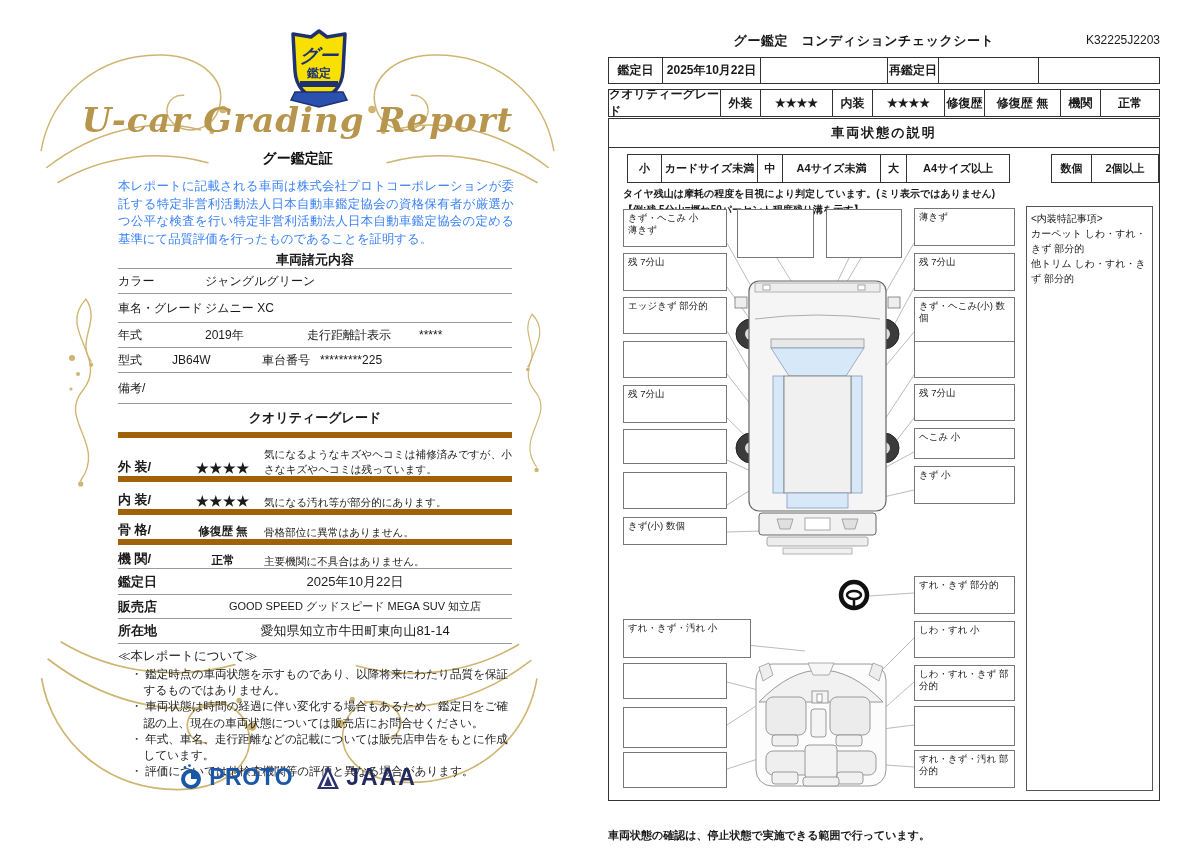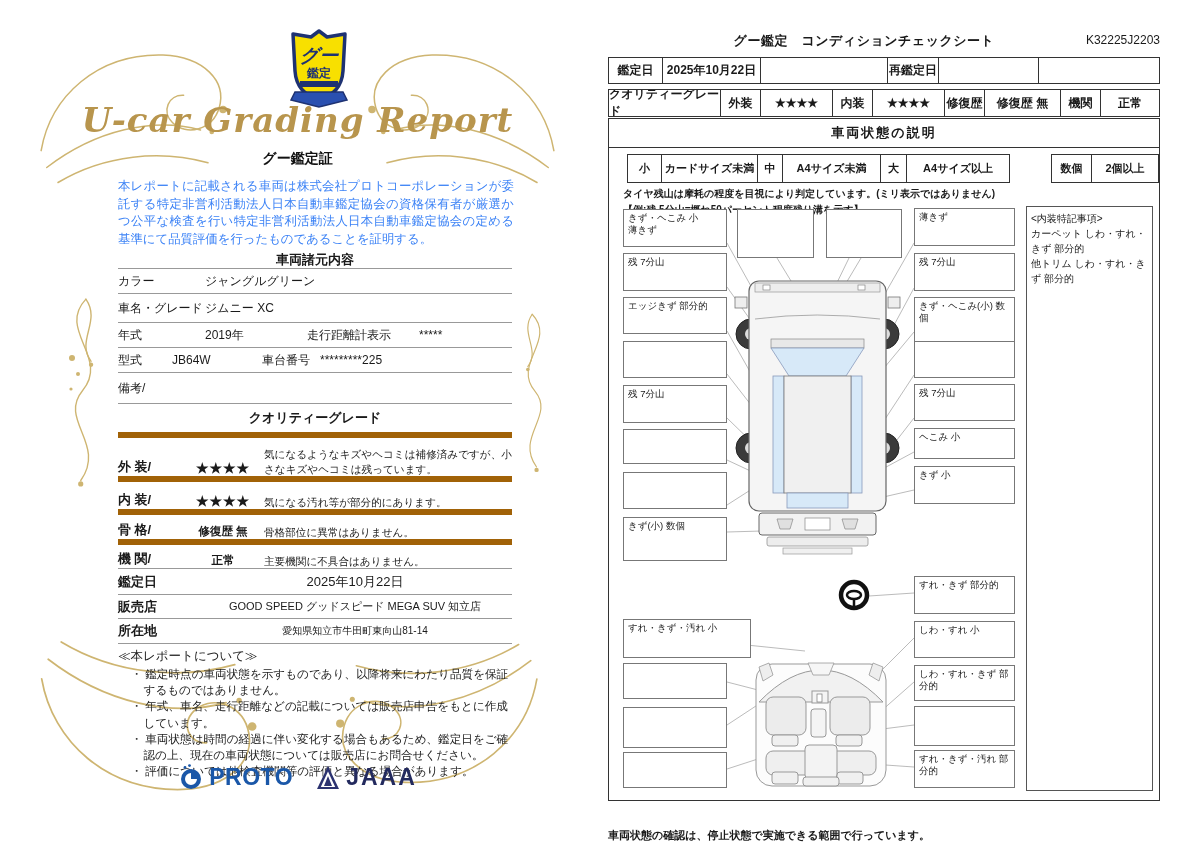--- a/index.html
+++ b/index.html
@@ -193,30 +193,30 @@
       <div class="info-row" style="height:26px">
         <span class="ilbl">鑑定日</span>
         <span class="ival" style="font-size:13px">2025年10月22日</span>
       </div>
       <div class="info-row" style="height:24px">
         <span class="ilbl">販売店</span>
         <span class="ival" style="font-size:11px">GOOD SPEED グッドスピード MEGA SUV 知立店</span>
       </div>
       <div class="info-row" style="height:25px">
         <span class="ilbl">所在地</span>
-        <span class="ival" style="font-size:10px">愛知県知立市牛田町東向山81-14</span>
+        <span class="ival" style="font-size:13px">愛知県知立市牛田町東向山81-14</span>
       </div>
     </div>
 
     <div class="about">
       <div class="about-title">≪本レポートについて≫</div>
       <ul>
         <li>鑑定時点の車両状態を示すものであり、以降将来にわたり品質を保証するものではありません。</li>
+        <li>車両状態は時間の経過に伴い変化する場合もあるため、鑑定日をご確認の上、現在の車両状態については販売店にお問合せください。</li>
         <li>年式、車名、走行距離などの記載については販売店申告をもとに作成しています。</li>
-        <li>車両状態は時間の経過に伴い変化する場合もあるため、鑑定日をご確認の上、現在の車両状態については販売店にお問合せください。</li>
         <li>評価については他検査機関等の評価と異なる場合があります。</li>
       </ul>
     </div>
 
     <div class="logos">
       <span class="logo-proto">
         <svg width="26" height="28" viewBox="0 0 26 28">
           <circle cx="7" cy="4.5" r="1.4" fill="#1a57a8"></circle>
             <circle cx="11.5" cy="2.6" r="1.4" fill="#1a57a8"></circle>
           <circle cx="13" cy="16" r="10" fill="#1a57a8"></circle>
@@ -370,21 +370,21 @@
       </div>
 
       <div class="co" style="left:14px;top:90px;width:104px;height:38px">きず・ヘこみ 小
 薄きず</div>
       <div class="co" style="left:14px;top:134px;width:104px;height:38px">残 7分山</div>
       <div class="co" style="left:14px;top:178px;width:104px;height:37px">エッジきず 部分的</div>
       <div class="co" style="left:14px;top:222px;width:104px;height:37px"></div>
       <div class="co" style="left:14px;top:266px;width:104px;height:38px">残 7分山</div>
       <div class="co" style="left:14px;top:310px;width:104px;height:35px"></div>
       <div class="co" style="left:14px;top:353px;width:104px;height:37px"></div>
-      <div class="co" style="left:14px;top:398px;width:104px;height:44px">きず(小) 数個</div>
+      <div class="co" style="left:14px;top:398px;width:104px;height:28px">きず(小) 数個</div>
 
       <div class="co" style="left:128px;top:90px;width:77px;height:49px"></div>
       <div class="co" style="left:217px;top:90px;width:76px;height:49px"></div>
 
       <div class="co" style="left:305px;top:89px;width:101px;height:38px">薄きず</div>
       <div class="co" style="left:305px;top:134px;width:101px;height:38px">残 7分山</div>
       <div class="co" style="left:305px;top:178px;width:101px;height:49px">きず・ヘこみ(小) 数個</div>
       <div class="co" style="left:305px;top:222px;width:101px;height:37px"></div>
       <div class="co" style="left:305px;top:265px;width:101px;height:37px">残 7分山</div>
       <div class="co" style="left:305px;top:309px;width:101px;height:31px">ヘこみ 小</div>

